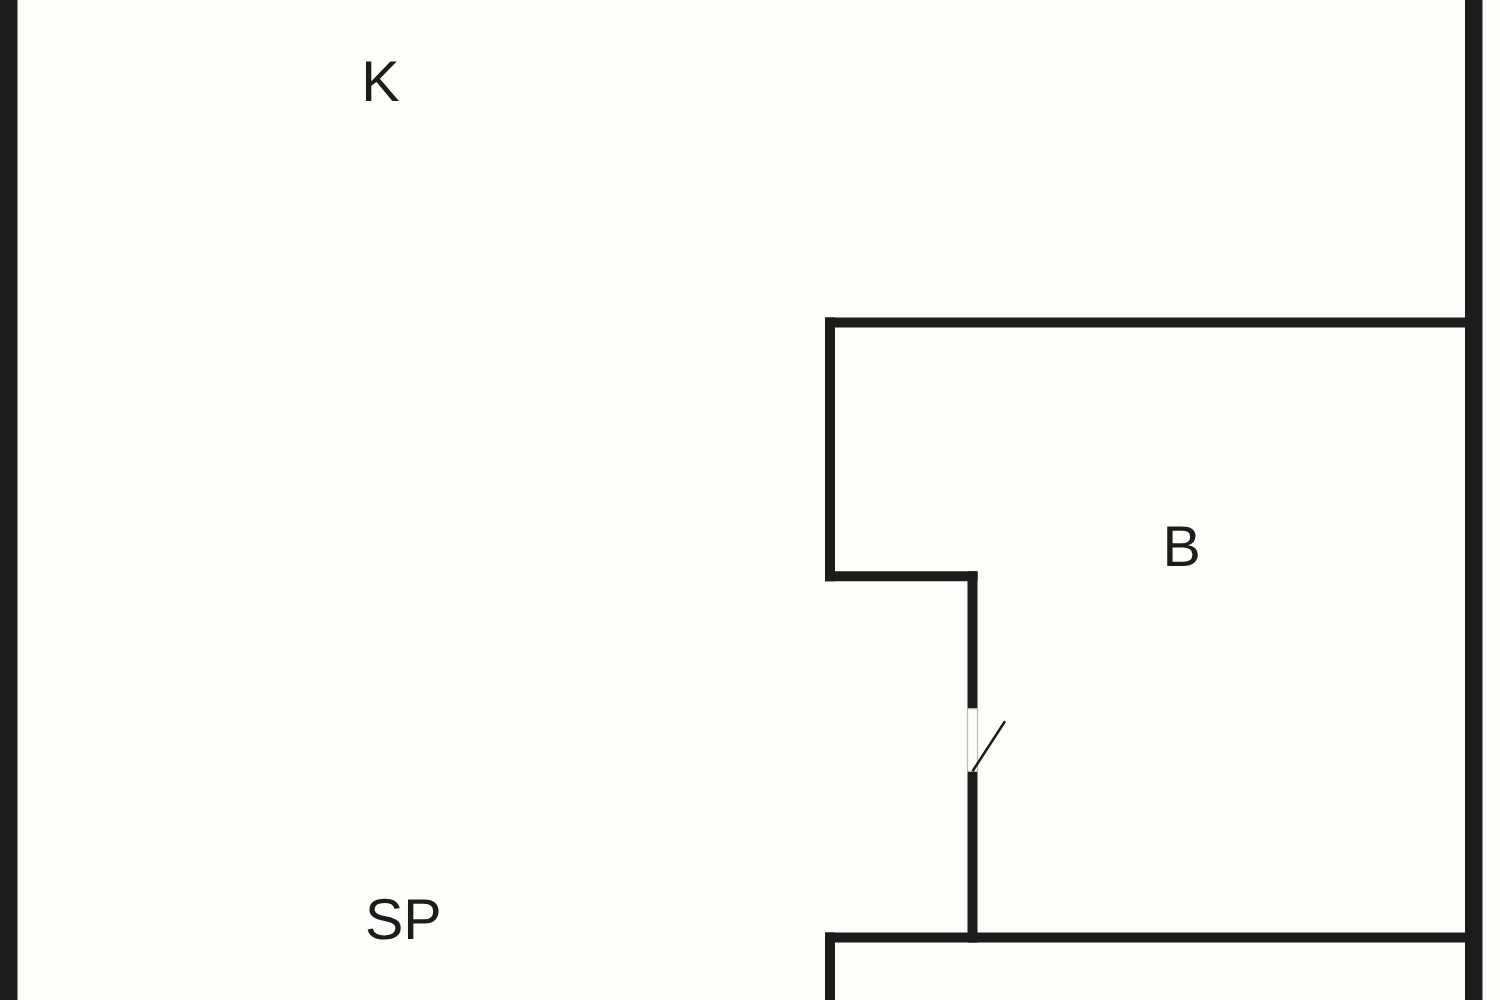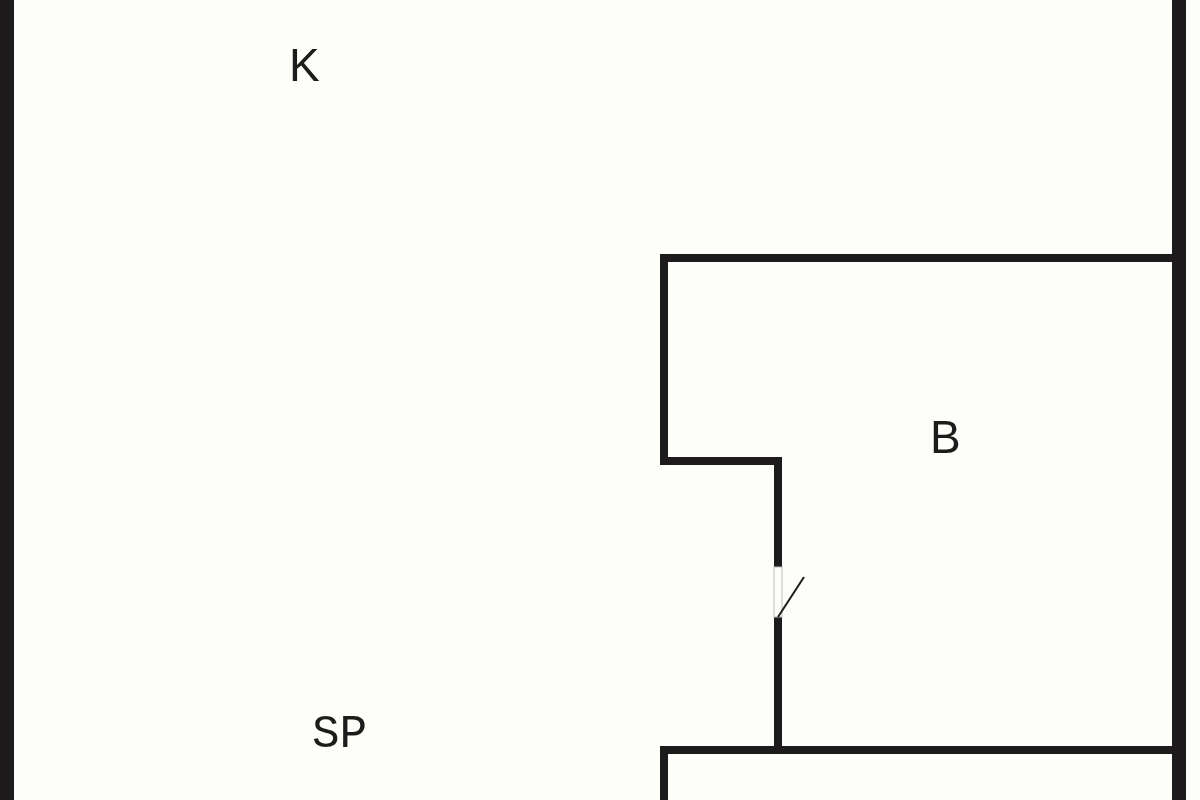--- a/index.html
+++ b/index.html
@@ -22,14 +22,14 @@
   <div class="wall" style="left:660px;top:746px;width:520px;height:8px;"></div>
   <div class="wall" style="left:660px;top:746px;width:8px;height:60px;"></div>
 
   <svg class="door" width="1200" height="800">
     <rect x="774" y="567" width="8" height="50" fill="#fdfefa" stroke="#bbb" stroke-width="1"></rect>
     <line x1="778" y1="617" x2="804" y2="577" stroke="#1d1b1c" stroke-width="2"></line>
   </svg>
 
   <div class="label" style="left:289px;top:42px;">K</div>
   <div class="label" style="left:930px;top:414px;">B</div>
-  <div class="label" style="left:312px;top:712px;font-family:Liberation Mono, monospace;">SP</div>
+  <div class="label" style="left:292px;top:712px;">SP</div>
 </div>
 
 </body></html>

